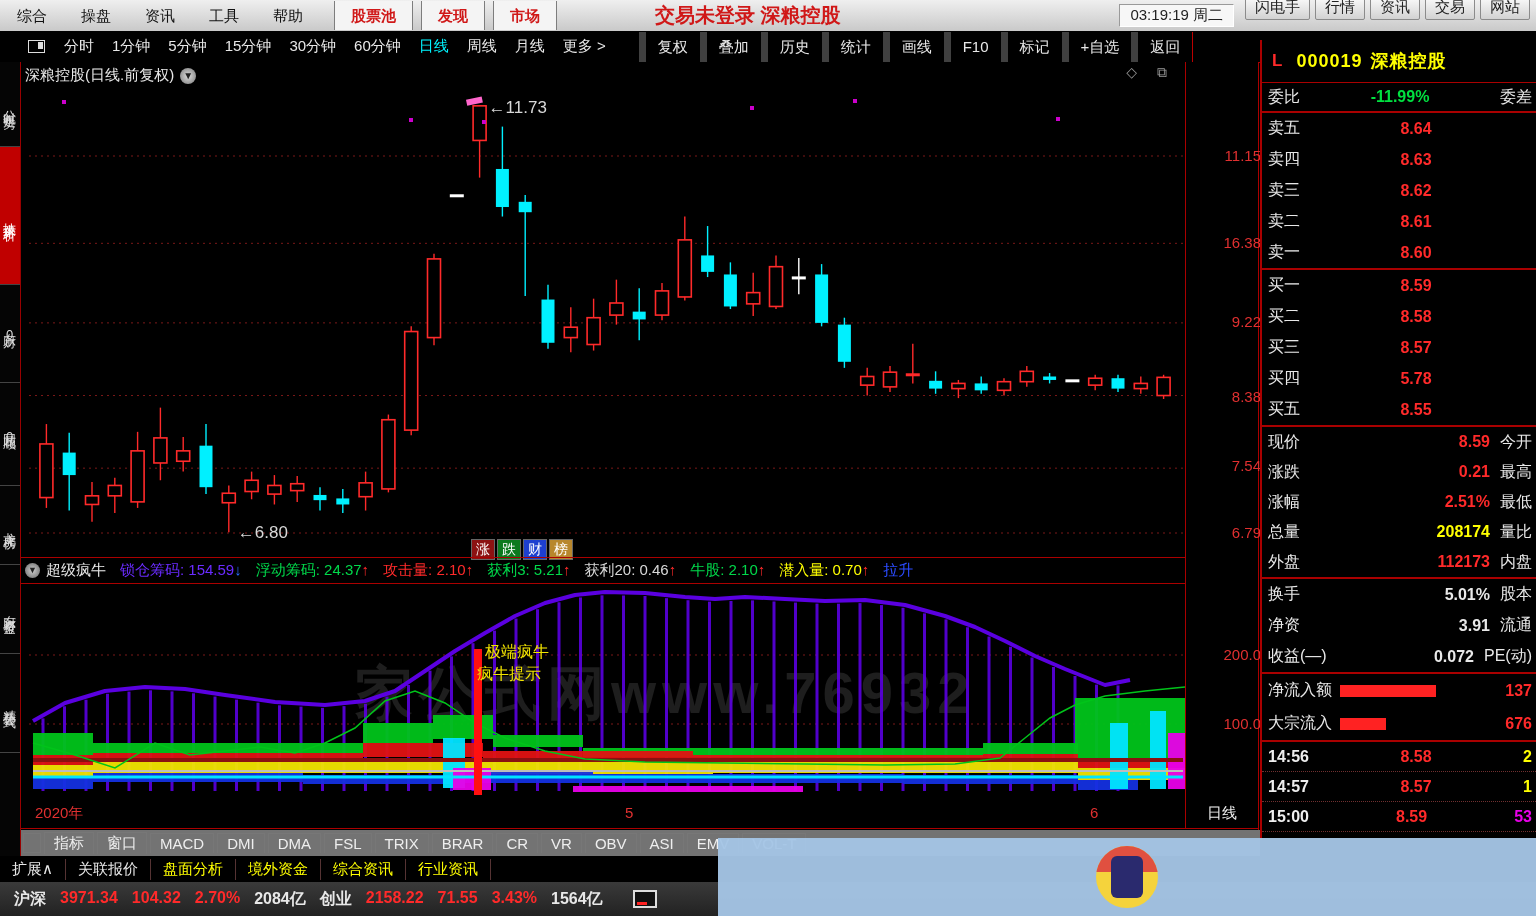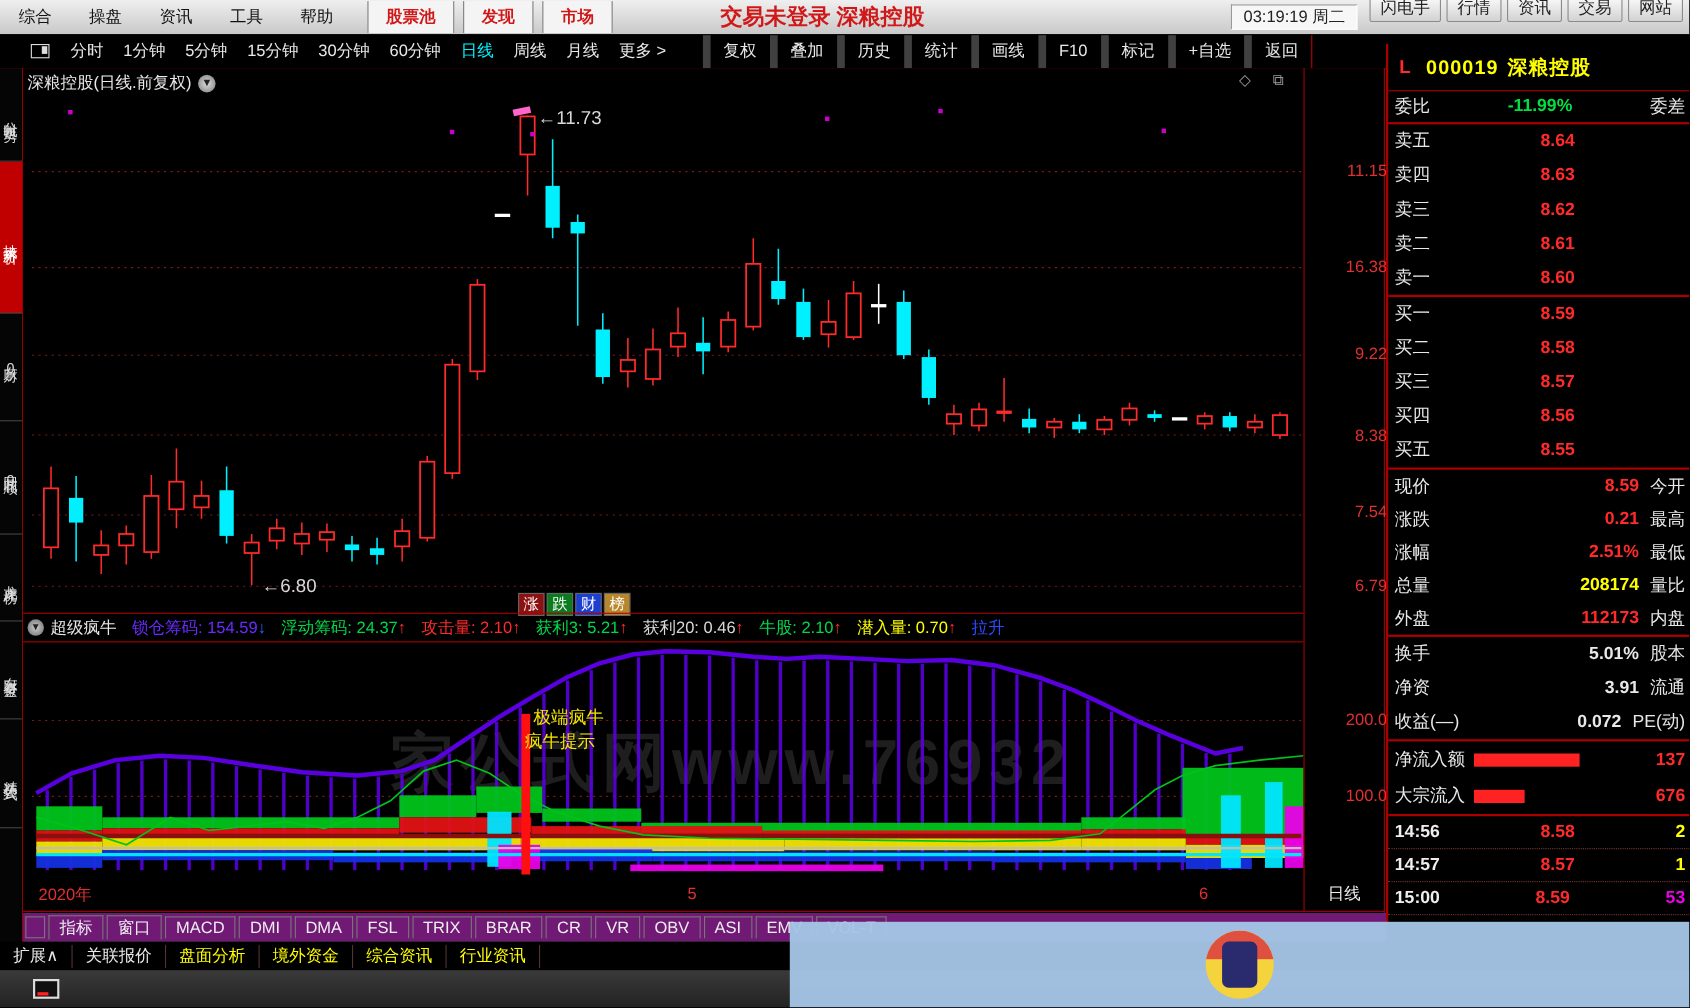--- a/index.html
+++ b/index.html
@@ -59,21 +59,21 @@
     color:#eee;font-size:16px;}
   #rp-head{height:42px;display:flex;align-items:center;border-bottom:1px solid #a00;}
   #rp-head .L{color:#ff2a2a;font-weight:bold;margin:0 14px 0 10px;font-size:17px;}
   #rp-head .code{color:#ffff00;font-weight:bold;font-size:18px;letter-spacing:1px;}
   .rp-row{display:flex;align-items:center;padding:0 6px;}
   .rp-lab{color:#e8e8e8;}
   .rp-lab2{margin-left:10px;color:#e8e8e8;}
   .sep{height:0;border-top:2px solid #a00;}
   .flowbar{height:12px;background:#ff2222;margin-left:8px;}
   
-  #tabs1{left:21px;top:830px;width:1239px;height:26px;background:#701a75;display:flex;align-items:center;
+  #tabs1{left:21px;top:830px;width:1239px;height:26px;background:#737373;display:flex;align-items:center;
     color:#eee;font-size:15px;border-bottom:1px solid #555;}
   .tab1{border:1px solid #777;border-bottom:none;padding:1px 9px;margin-left:3px;white-space:nowrap;}
   #tabs2{left:0;top:856px;width:1536px;height:26px;background:#000;display:flex;align-items:center;
     font-size:15px;}
   .tab2{padding:1px 12px;border-right:1px solid #533;white-space:nowrap;}
   #statusbar{left:0;top:882px;width:1536px;height:34px;background:linear-gradient(#3a3a3a,#222);
     display:flex;align-items:center;font-size:16px;font-weight:bold;color:#eee;}
   #statusbar span{margin-left:14px;}
   .mon-ico{width:20px;height:14px;border:2px solid #ddd;background:#111;margin-left:30px;position:relative;}
   .mon-ico:after{content:"";position:absolute;left:2px;bottom:1px;width:10px;height:3px;background:#f22;}
@@ -553,21 +553,21 @@
         <div class="rp-row" style="height: 31px;">
           <span class="rp-lab">买二</span>
           <span style="margin: 0px auto; color: rgb(255, 42, 42); font-weight: bold;">8.58</span>
         </div>
         <div class="rp-row" style="height: 31px;">
           <span class="rp-lab">买三</span>
           <span style="margin: 0px auto; color: rgb(255, 42, 42); font-weight: bold;">8.57</span>
         </div>
         <div class="rp-row" style="height: 31px;">
           <span class="rp-lab">买四</span>
-          <span style="margin: 0px auto; color: rgb(255, 42, 42); font-weight: bold;">8.56</span>
+          <span style="margin: 0px auto; color: rgb(255, 42, 42); font-weight: bold;">5.78</span>
         </div>
         <div class="rp-row" style="height: 31px;">
           <span class="rp-lab">买五</span>
           <span style="margin: 0px auto; color: rgb(255, 42, 42); font-weight: bold;">8.55</span>
         </div>
         <div class="sep"></div>
         <div class="rp-row" style="height: 30px;">
           <span class="rp-lab">现价</span>
           <span style="margin-left: auto; color: rgb(255, 42, 42); font-weight: bold;">8.59</span>
           <span class="rp-lab2">今开</span>
@@ -658,20 +658,32 @@
   <div id="tabs2" class="abs">
       <div class="tab2" style="color: rgb(232, 232, 232);">扩展∧</div>
       <div class="tab2" style="color: rgb(232, 232, 232);">关联报价</div>
       <div class="tab2" style="color: rgb(255, 255, 0);">盘面分析</div>
       <div class="tab2" style="color: rgb(255, 255, 0);">境外资金</div>
       <div class="tab2" style="color: rgb(255, 255, 0);">综合资讯</div>
       <div class="tab2" style="color: rgb(255, 255, 0);">行业资讯</div>
     </div>
 
   <div id="statusbar" class="abs">
+    <div id="status-items" style="display:flex;">
+        <span style="color: rgb(232, 232, 232);">沪深</span>
+        <span style="color: rgb(255, 42, 42);">3971.34</span>
+        <span style="color: rgb(255, 42, 42);">104.32</span>
+        <span style="color: rgb(255, 42, 42);">2.70%</span>
+        <span style="color: rgb(232, 232, 232);">2084亿</span>
+        <span style="color: rgb(232, 232, 232);">创业</span>
+        <span style="color: rgb(255, 42, 42);">2158.22</span>
+        <span style="color: rgb(255, 42, 42);">71.55</span>
+        <span style="color: rgb(255, 42, 42);">3.43%</span>
+        <span style="color: rgb(232, 232, 232);">1564亿</span>
+      </div>
     <div class="mon-ico"></div>
   </div>
 
   <div id="watermark" class="abs">
     <span id="wm-logo">
         <span class="half"></span>
         <span class="core"></span>
       </span>
   </div>
 

